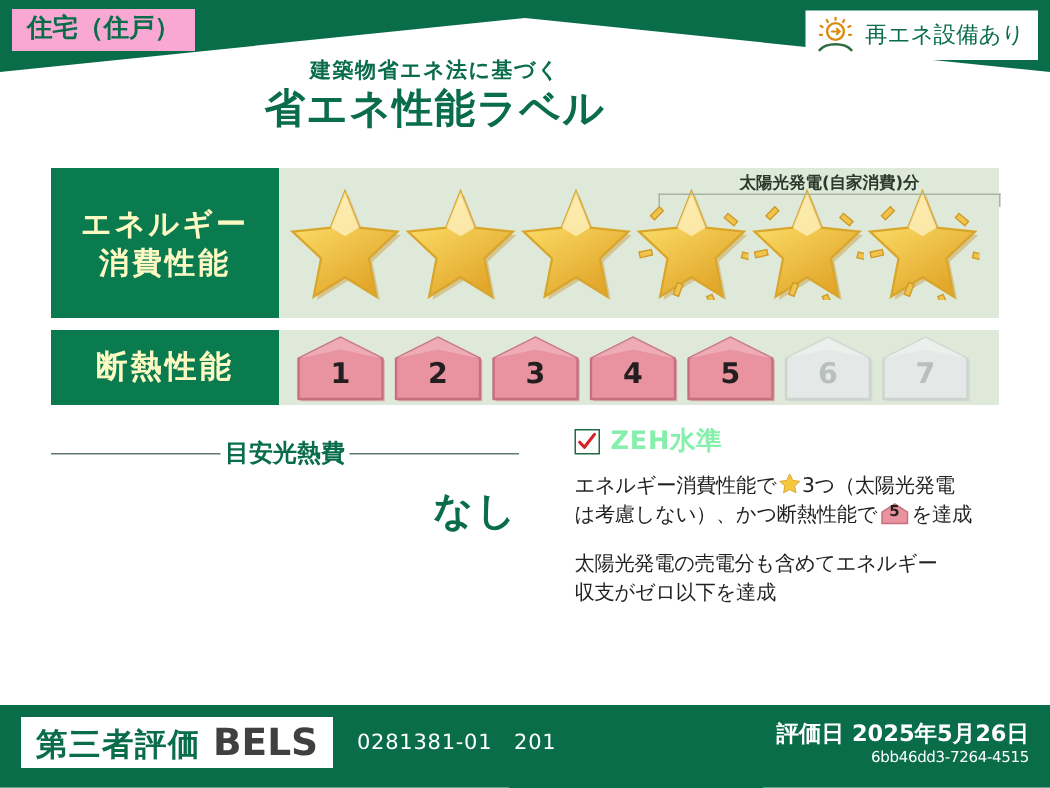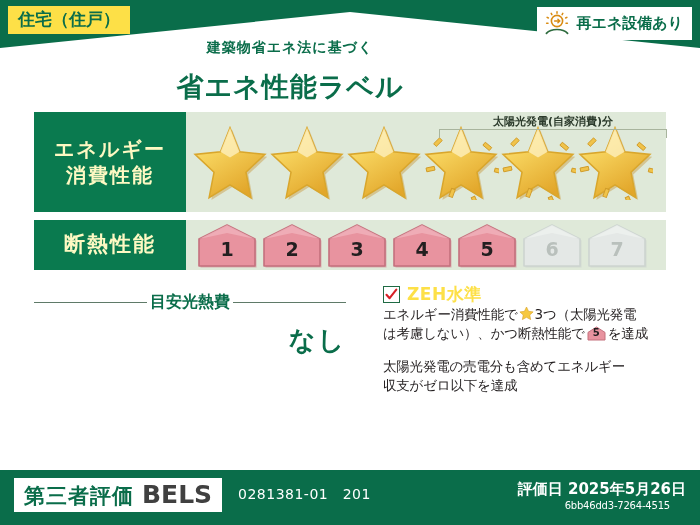--- a/index.html
+++ b/index.html
@@ -12,56 +12,56 @@
 
   
   .bg-green{
     position:absolute;left:0;top:0;width:700px;height:525px;
     background:#0a6d4a;
   }
 
   
   .cat-tag{
     position:absolute;left:8px;top:6px;
-    background:#fde047;
+    background:#f9a8d4;
     color:#0a6d4a;
     font-weight:bold;
     font-size:17px;
     letter-spacing:0px;
     padding:5px 10px 6px 10px;
     line-height:1;
     z-index:40;
   }
 
   
   .re-badge{
     position:absolute;right:8px;top:7px;
     background:#ffffff;
     padding:4px 9px 4px 6px;
     display:flex;align-items:center;gap:6px;
     z-index:40;
   }
   .re-badge .label{
-    color:#0a6d4a;font-weight:bold;font-size:15px;line-height:1;
+    color:#0a6d4a;font-weight:normal;font-size:15px;line-height:1;
     white-space:nowrap;
   }
   .sun-ico{width:28px;height:25px;display:block;}
 
   
   .title-wrap{
     position:absolute;left:0;top:40px;width:580px;text-align:center;
     z-index:30;
   }
   .title-sub{
     color:#0a6d4a;font-size:14px;font-weight:bold;line-height:1.1;
     letter-spacing:1px;
   }
   .title-main{
     color:#0a6d4a;font-size:27px;font-weight:bold;line-height:1.25;
-    letter-spacing:1px;margin-top:15px;
+    letter-spacing:1px;margin-top:1px;
   }
 
   
   .roof-white{
     position:absolute;left:0;top:0;width:700px;height:470px;
     background:#ffffff;
     clip-path:polygon(0 48px, 350px 12px, 700px 48px, 700px 470px, 0 470px);
     z-index:10;
   }
 
@@ -150,24 +150,24 @@
   .crit{
     position:absolute;left:383px;top:286px;width:290px;z-index:26;
   }
   .crit-row{display:flex;align-items:center;gap:7px;}
   .chk{
     width:17px;height:17px;flex:0 0 17px;border:1.5px solid #1f6b44;
     background:#fff;position:relative;box-sizing:border-box;
   }
   .chk svg{position:absolute;left:1px;top:1px;width:13px;height:13px;}
   .crit-title{
-    color:#fde047;font-weight:bold;font-size:17px;line-height:1;letter-spacing:0.5px;
+    color:#86efac;font-weight:bold;font-size:17px;line-height:1;letter-spacing:0.5px;
   }
   .crit-desc{
-    margin-top:2px;color:#231f20;font-size:13.5px;line-height:1.42;letter-spacing:-0.2px;
+    margin-top:12px;color:#231f20;font-size:13.5px;line-height:1.42;letter-spacing:-0.2px;
   }
   .crit2{margin-top:14px;}
   .mini-star{width:15px;height:15px;vertical-align:-2px;margin:0 1px;}
   .mini-house{
     display:inline-block;width:19px;height:15px;vertical-align:-3px;
     position:relative;margin:0 2px;
   }
   .mini-house svg{position:absolute;left:0;top:0;width:19px;height:15px;}
   .mini-house b{
     position:absolute;left:0;top:2px;width:19px;text-align:center;
@@ -189,21 +189,21 @@
   .bels-en{color:#404040;font-weight:bold;font-size:25px;line-height:1;letter-spacing:0px;}
   .cert-no{
     position:absolute;left:238px;top:16px;color:#ffffff;font-size:14px;
     letter-spacing:0.5px;
   }
   .eval-date{
     position:absolute;right:14px;top:10px;color:#ffffff;font-size:15px;
     font-weight:bold;text-align:right;line-height:1.2;
   }
   .eval-id{
-    position:absolute;right:30px;top:30px;color:#ffffff;font-size:10px;
+    position:absolute;right:14px;top:30px;color:#ffffff;font-size:10px;
     text-align:right;letter-spacing:-0.2px;
   }
 </style>
 </head>
 <body>
 
 <div class="bg-green"></div>
 
 <div class="roof-white"></div>
 

